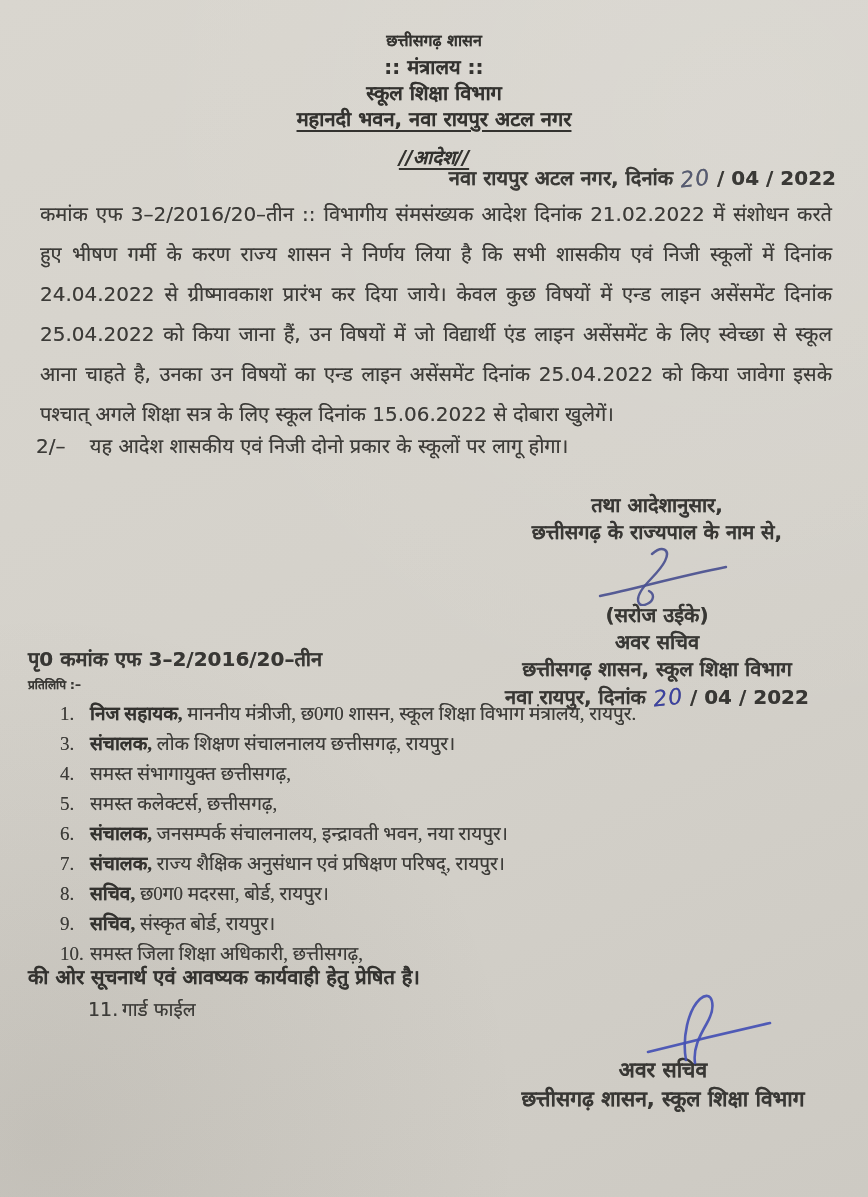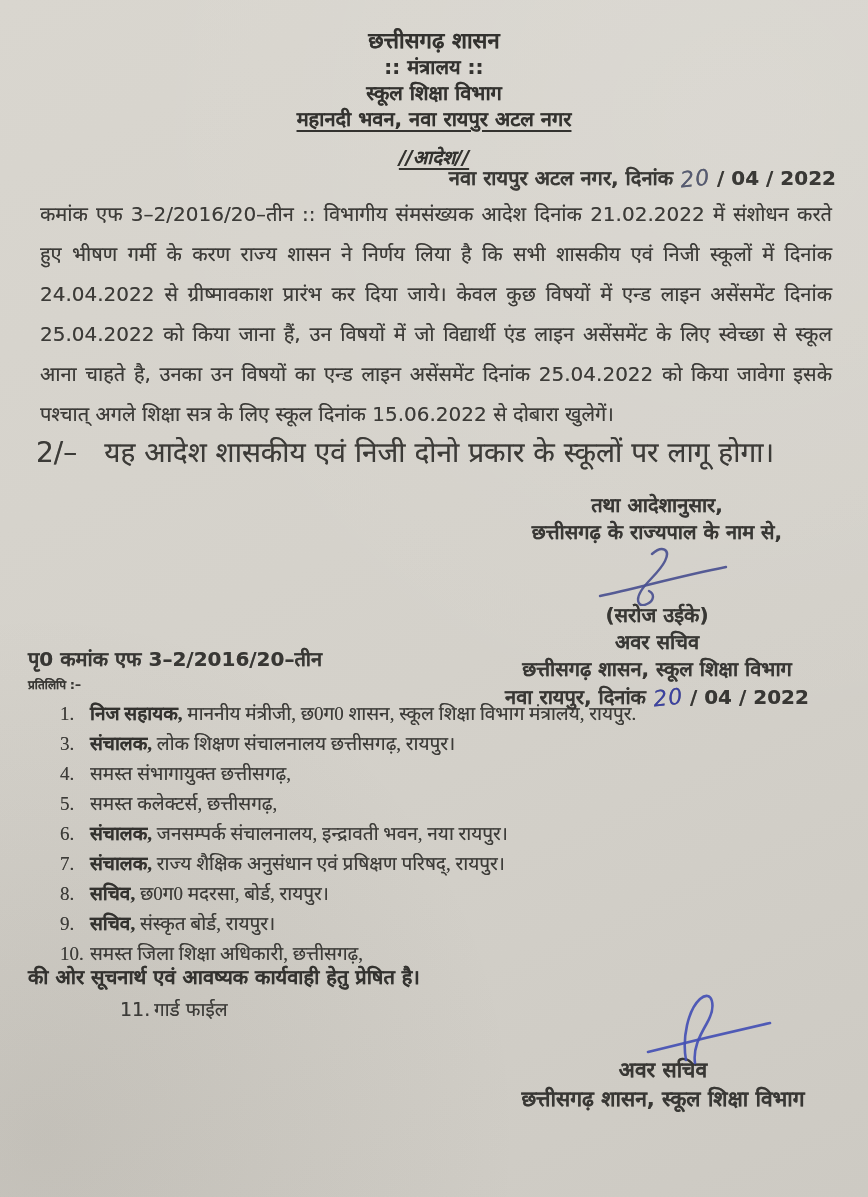--- a/index.html
+++ b/index.html
@@ -19,21 +19,21 @@
     color:#3c3b38;
   }
   .txt{ text-shadow:0 0 .6px rgba(55,54,50,.55); }
   .b{ font-weight:bold; color:#33322f; }
 
   
   .header{
     position:absolute; top:28px; left:0; width:100%;
     text-align:center; line-height:26px; font-size:20px;
   }
-  .header .h-main{ font-size:22px; }
+  .header .h-main{ font-size:16px; }
   .header .u{ text-decoration:underline; text-underline-offset:4px; text-decoration-thickness:1.5px; }
   .header .order{ font-style:italic; font-size:19px; margin-top:12px; display:inline-block; }
 
   
   .dateline{
     position:absolute; top:164px; right:32px;
     font-size:20px; font-weight:bold; color:#3a3936;
   }
 
   
@@ -46,21 +46,21 @@
   .hand-2{ color:#3c42a2; }
 
   
   .para1{
     position:absolute; top:194px; left:40px; width:792px;
     font-size:20px; line-height:40px; text-align:justify;
     color:#3c3b38; font-weight:500;
   }
   .para2{
     position:absolute; top:432px; left:36px; width:800px;
-    font-size:28px; color:#3c3b38;
+    font-size:20px; color:#3c3b38;
   }
   .para2 .no{ margin-right:18px; }
 
   
   .sig1{
     position:absolute; top:492px; left:468px; width:378px;
     text-align:center; font-size:20px; line-height:27px; font-weight:bold; color:#383734;
   }
   .sig1 .gap{ position:relative; height:56px; }
   .sig1 .gap svg{ position:absolute; left:120px; top:-2px; }
@@ -73,21 +73,21 @@
     position:absolute; top:699px; left:0; width:840px;
     font-size:19px; line-height:30px; color:#3c3b38;
   }
   .copylist .row{ padding-left:60px;font-family:Liberation Serif, serif; }
   .copylist .no{ display:inline-block; min-width:30px; }
   .copy-note{
     position:absolute; top:962px; left:28px;
     font-size:20px; font-weight:bold; color:#33322f; line-height:30px;
   }
   .item11{ position:absolute; top:996px; left:88px; font-size:19px; color:#3c3b38; }
-  .item11 .no{ display:inline-block; min-width:34px;margin-left:32px; }
+  .item11 .no{ display:inline-block; min-width:34px; }
 
   
   .sig2{
     position:absolute; top:990px; left:480px; width:366px;
     text-align:center; font-size:21px; line-height:29px; font-weight:bold; color:#383734;
   }
   .sig2 .gap{ position:relative; height:66px; }
   .sig2 .gap svg{ position:absolute; left:150px; top:2px; }
 
   .ink-sig{ fill:none; stroke:#4a5090; stroke-width:2.4; stroke-linecap:round; opacity:.92; }

